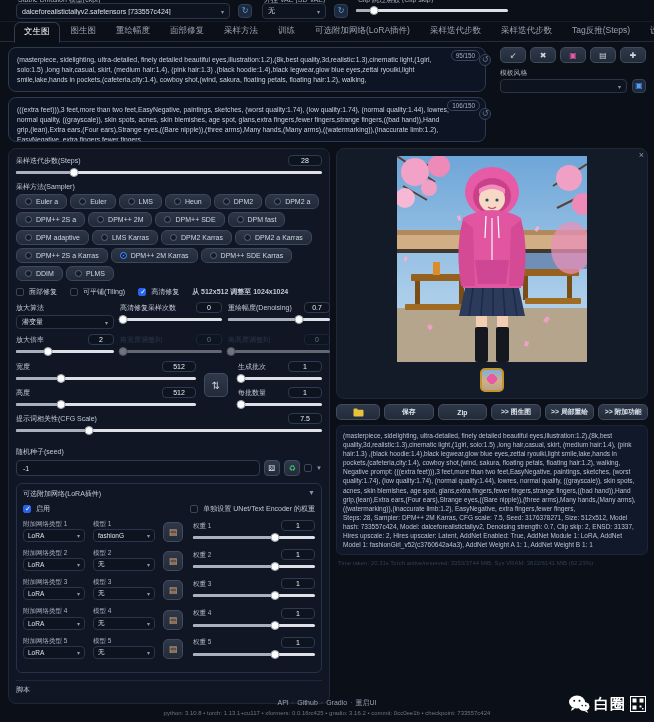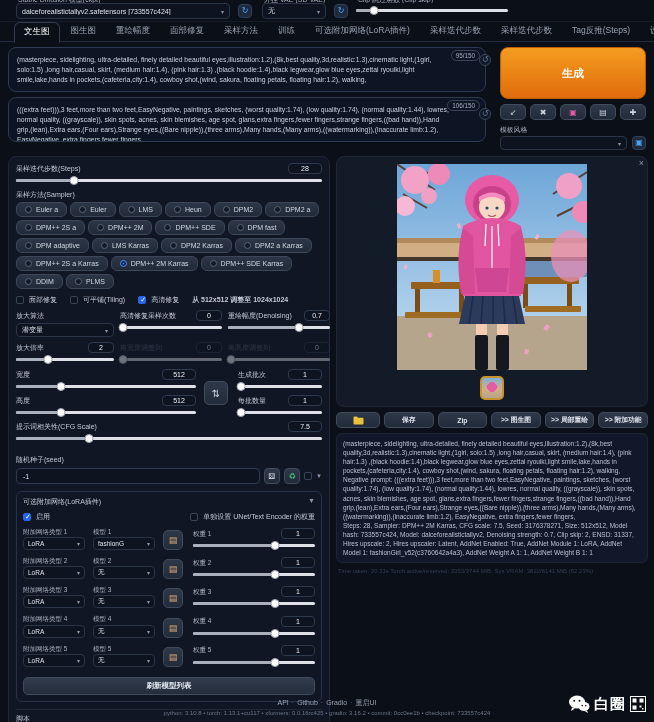--- a/index.html
+++ b/index.html
@@ -161,23 +161,20 @@
         <span class="counter" data-name="prompt-token-counter">95/150</span>
       </div>
       <div class="textbox" data-name="negative-prompt-input">
         <span data-name="negative-prompt-text">(((extra feet))),3 feet,more than two feet,EasyNegative, paintings, sketches, (worst quality:1.74), (low quality:1.74), (normal quality:1.44), lowres, normal quality, ((grayscale)), skin spots, acnes, skin blemishes, age spot, glans,extra fingers,fewer fingers,strange fingers,((bad hand)),Hand grip,(lean),Extra ears,(Four ears),Strange eyes,((Bare nipple)),(three arms),Many hands,(Many arms),((watermarking)),(inaccurate limb:1.2), EasyNegative, extra fingers,fewer fingers,</span>
         <span class="counter" data-name="negative-token-counter">106/150</span>
       </div>
     </div>
     <div class="tokref" style="left:479px; top:12px;" data-name="token-refresh-icon">↺</div>
     <div class="tokref" style="left:479px; top:66px;" data-name="token-refresh-icon">↺</div>
     <div class="gencol">
-      <div class="generate" data-name="generate-button">
-          <span data-name="generate-label">生成</span>
-        </div>
       <div class="toolrow">
         <div class="toolbtn" data-name="paste-params-button">
             <span data-name="paste-icon">↙</span>
           </div>
         <div class="toolbtn" data-name="clear-prompt-button">
             <span data-name="clear-icon">✖</span>
           </div>
         <div class="toolbtn pink" data-name="extra-networks-button">
             <span data-name="extra-networks-icon">▣</span>
           </div>
@@ -593,21 +590,20 @@
                   <span class="llabel" style="margin:0" data-name="lora-weight-label">权重 5</span>
                   <span class="vbox" data-name="lora-weight-value">1</span>
                 </div>
                 <div class="slider" data-name="weight-slider">
                   <div class="sl-fill" style="width:67%"></div>
                   <div class="sl-handle" style="left:67%" data-name="slider-handle"></div>
                 </div>
               </div>
             </div>
           </div>
-        <button class="refreshlist" data-name="refresh-models-button">刷新模型列表</button>
       </div>
 
       <div class="scriptblk">
         <div class="lbl" style="margin-bottom:2px;" data-name="script-label">脚本</div>
 
       </div>
     </div>
 
     <div class="rightcol" data-name="output-panel">
       <div class="outpanel">

